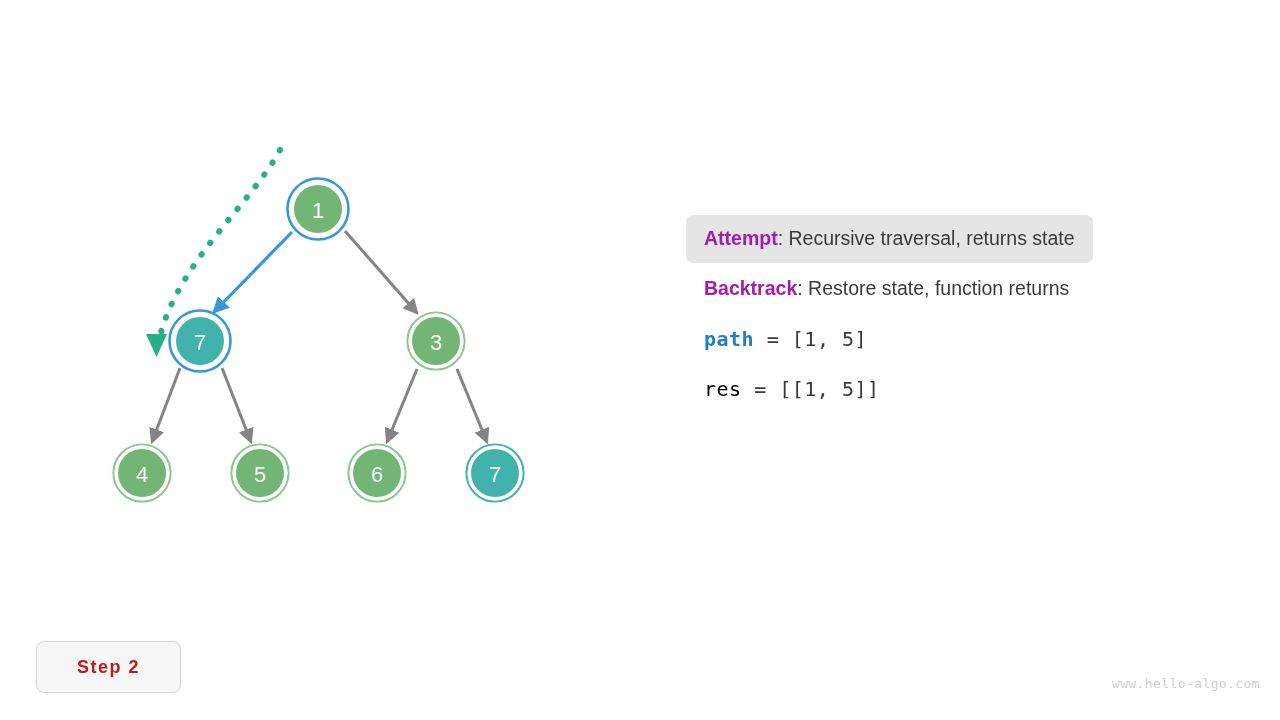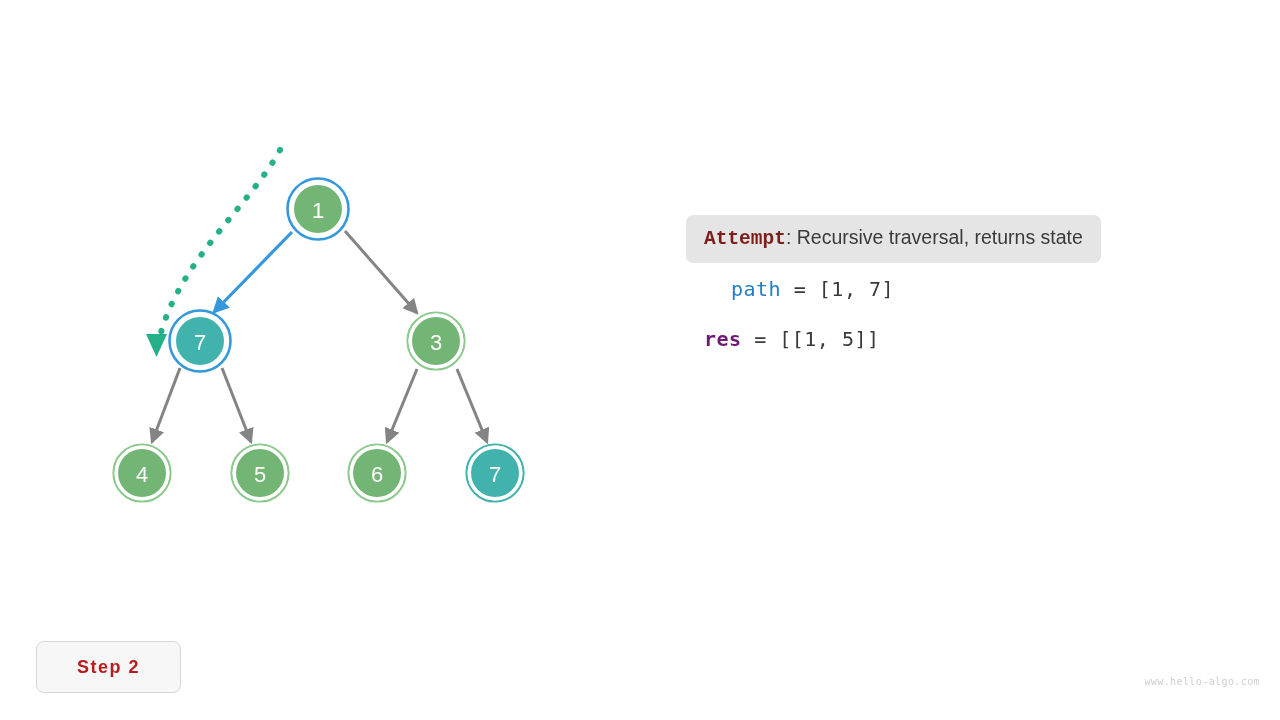--- a/index.html
+++ b/index.html
@@ -56,39 +56,37 @@
   }
   .txt {
     font-family: "Liberation Sans", sans-serif;
     font-size: 19.5px;
     color: #3a3a3a;
     white-space: pre;
     line-height: 1;
   }
   .txt b {
     font-weight: 700;
-    color: #7f1d1d;
-    font-family: Liberation Mono, monospace;
+    color: #a21caf;
   }
   .code {
     font-family: "DejaVu Sans Mono", monospace;
     font-size: 20px;
     color: #3a3a3a;
     white-space: pre;
     line-height: 1;
     letter-spacing: 0.5px;
   }
   .code .var-path {
     color: #1f7fc4;
+    font-weight: 700;
+  }
+  .code .var-res {
+    color: #000000;
     font-weight: 400;
-    margin-left: 27px;
-  }
-  .code .var-res {
-    color: #701a75;
-    font-weight: 700;
   }
 
   
   #step-badge {
     position: absolute;
     left: 36px;
     top: 641px;
     width: 145px;
     height: 52px;
     border: 1.4px solid #d7d7d7;
@@ -106,21 +104,21 @@
     color: #b91c1c;
     letter-spacing: 1.5px;
   }
 
   
   #watermark {
     position: absolute;
     right: 20px;
     top: 676px;
     font-family: "DejaVu Sans Mono", monospace;
-    font-size: 10px;
+    font-size: 13px;
     color: #cfcfcf;
     letter-spacing: 0.4px;
   }
 
   .node-label {
     font-family: "Liberation Sans", sans-serif;
     font-size: 22px;
     fill: #ffffff;
     text-anchor: middle;
     dominant-baseline: central;
@@ -214,24 +212,29 @@
 </svg>
 
 <div id="explanation-panel">
 
   <div class="line-row">
     <div class="hl-box">
       <span class="txt"><b>Attempt</b><span>: Recursive traversal, returns state</span></span>
     </div>
   </div>
 
-
   <div class="line-row">
     <div class="plain-box">
-      <span class="code"><span class="var-path">path</span><span> = [1, 7]</span></span>
+      <span class="txt"><b>Backtrack</b><span>: Restore state, function returns</span></span>
+    </div>
+  </div>
+
+  <div class="line-row">
+    <div class="plain-box">
+      <span class="code"><span class="var-path">path</span><span> = [1, 5]</span></span>
     </div>
   </div>
 
 
   <div class="line-row">
     <div class="plain-box">
       <span class="code"><span class="var-res">res</span><span> = [[1, 5]]</span></span>
     </div>
   </div>
 

